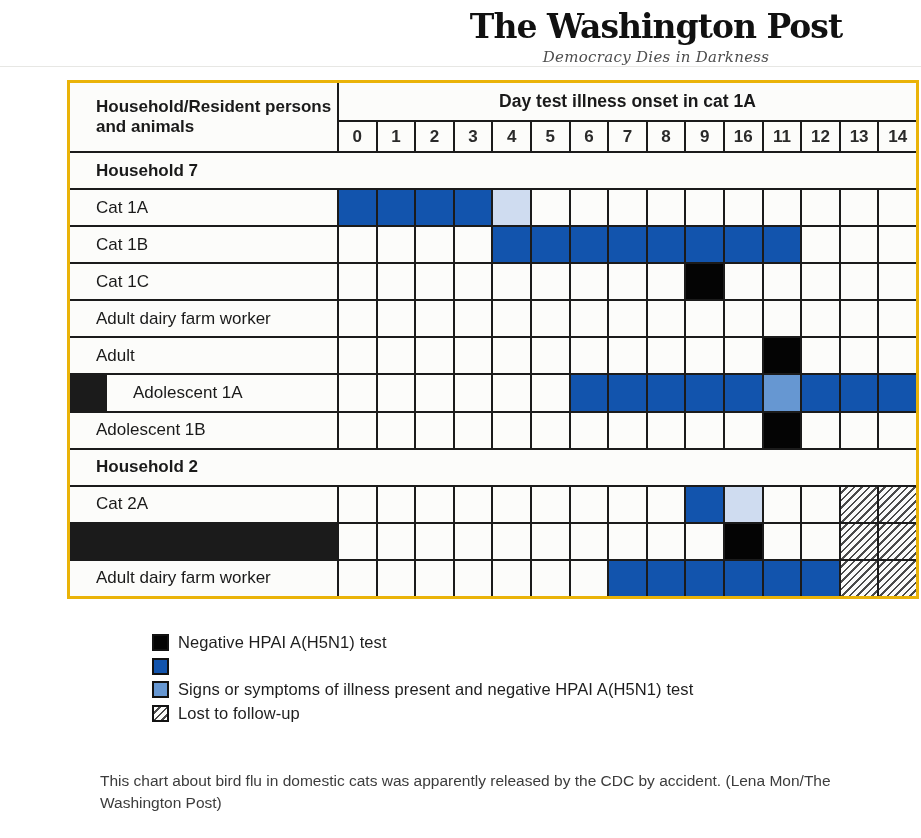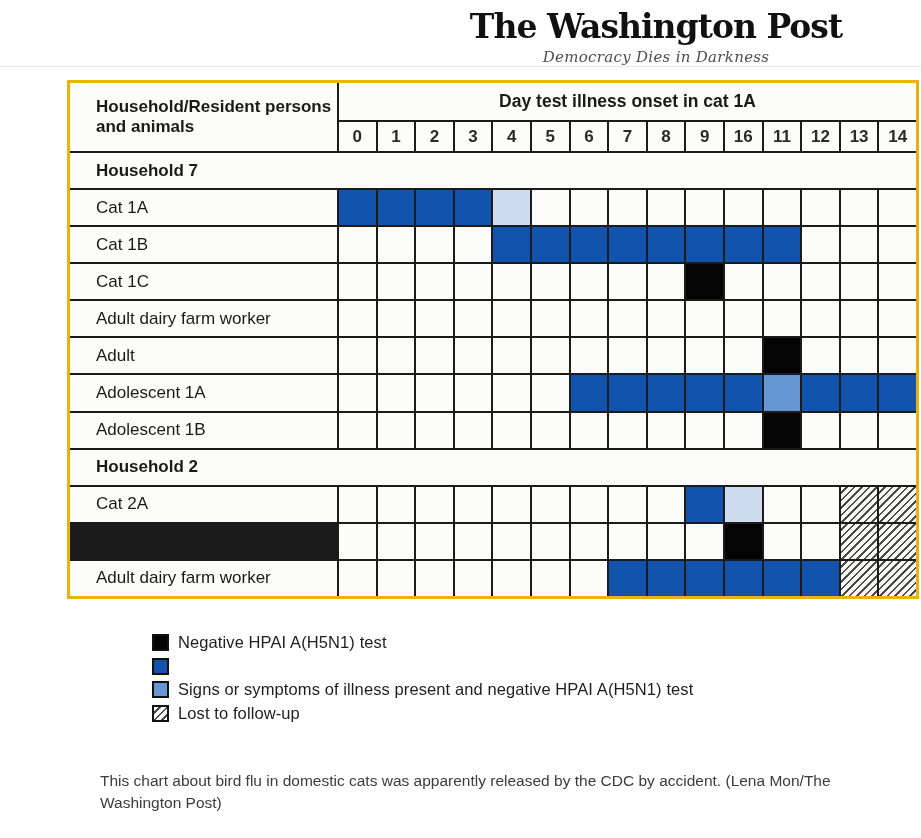--- a/index.html
+++ b/index.html
@@ -152,21 +152,21 @@
       <div class="cell " style="grid-area: 8 / 7;"></div>
       <div class="cell " style="grid-area: 8 / 8;"></div>
       <div class="cell " style="grid-area: 8 / 9;"></div>
       <div class="cell " style="grid-area: 8 / 10;"></div>
       <div class="cell " style="grid-area: 8 / 11;"></div>
       <div class="cell " style="grid-area: 8 / 12;"></div>
       <div class="cell c-black" style="grid-area: 8 / 13;"></div>
       <div class="cell " style="grid-area: 8 / 14;"></div>
       <div class="cell " style="grid-area: 8 / 15;"></div>
       <div class="cell " style="grid-area: 8 / 16;"></div>
-      <div class="cell row-label" style="grid-area: 9 / 1;">Adolescent 1A</div>
+      <div class="cell row-label" style="grid-area: 9 / 1; margin-left: 37px;">Adolescent 1A</div>
       <div class="cell " style="grid-area: 9 / 2;"></div>
       <div class="cell " style="grid-area: 9 / 3;"></div>
       <div class="cell " style="grid-area: 9 / 4;"></div>
       <div class="cell " style="grid-area: 9 / 5;"></div>
       <div class="cell " style="grid-area: 9 / 6;"></div>
       <div class="cell " style="grid-area: 9 / 7;"></div>
       <div class="cell c-blue" style="grid-area: 9 / 8;"></div>
       <div class="cell c-blue" style="grid-area: 9 / 9;"></div>
       <div class="cell c-blue" style="grid-area: 9 / 10;"></div>
       <div class="cell c-blue" style="grid-area: 9 / 11;"></div>

